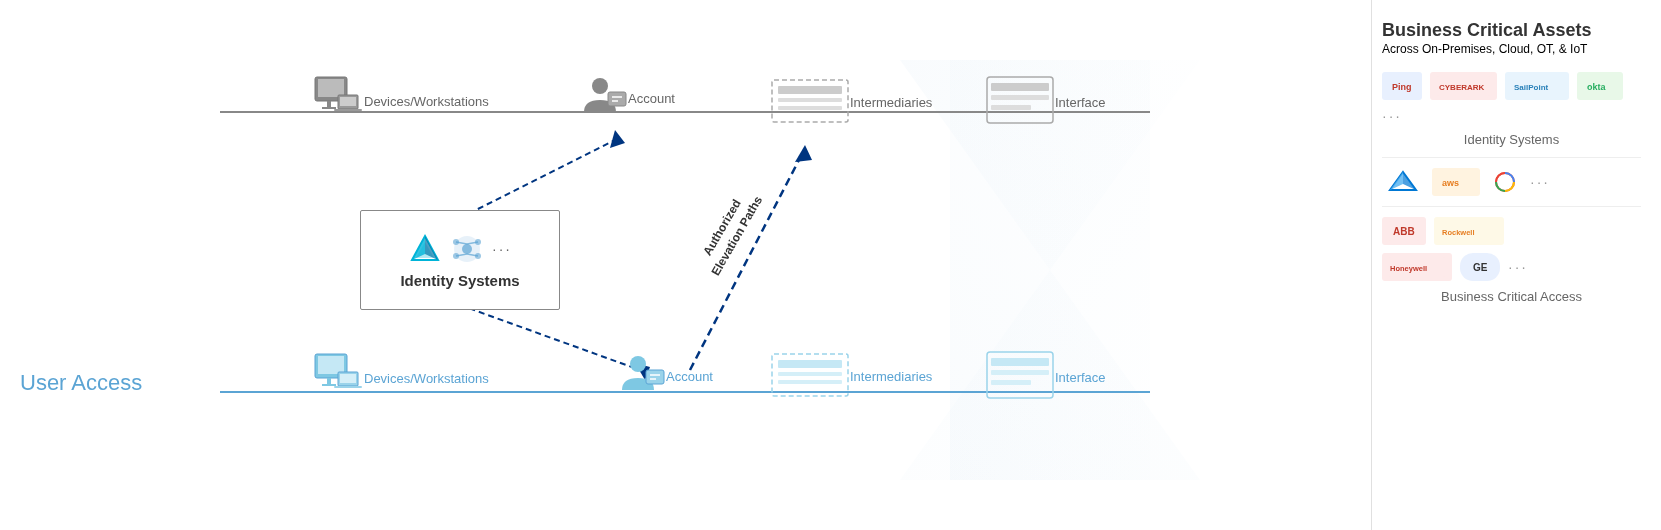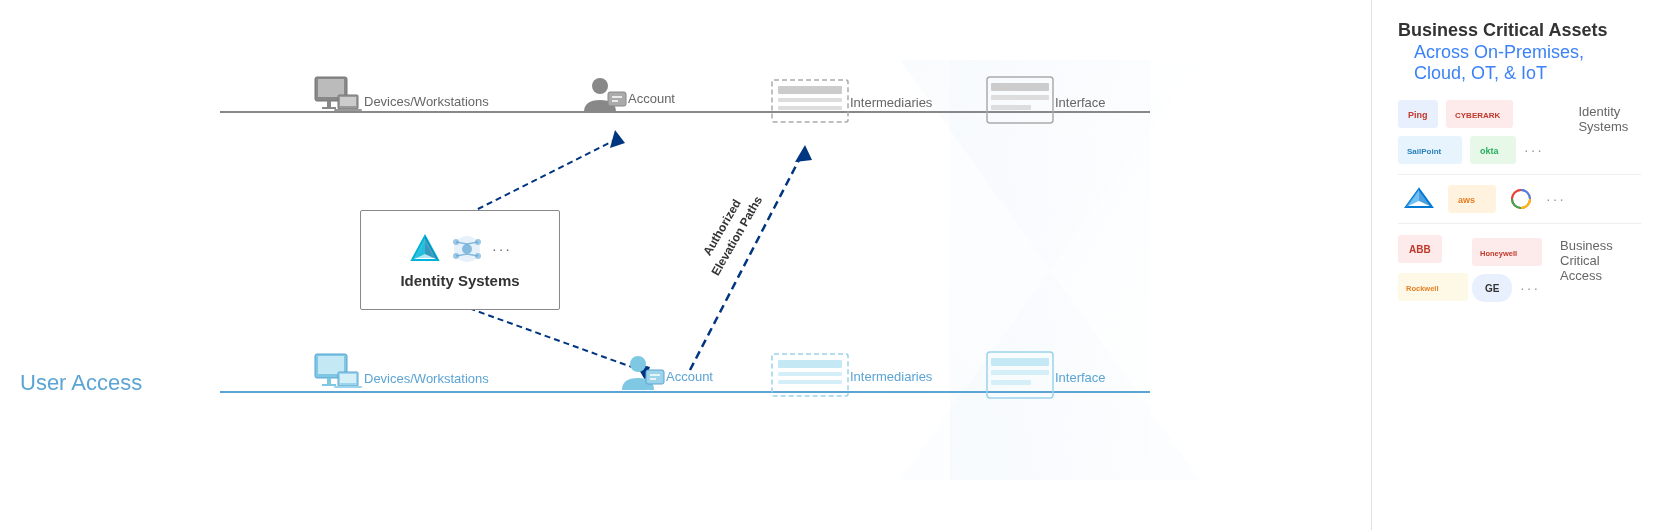--- a/index.html
+++ b/index.html
@@ -110,45 +110,46 @@
     .dots-menu {
       font-size: 14px;
       color: #666;
       letter-spacing: 2px;
     }
 
     
     .right-panel {
       width: 290px;
       min-width: 290px;
-      padding: 20px 20px 20px 26px;
+      padding: 20px 20px 20px 10px;
       display: flex;
       flex-direction: column;
       gap: 10px;
       border-left: 1px solid #e0e0e0;
     }
 
     .right-panel-title {
       font-size: 18px;
       font-weight: 600;
       color: #333;
       line-height: 1.2;
     }
     .right-panel-subtitle {
-      font-size: 18px;
-      color: #3b82f6;
+      font-size: 12px;
+      color: #000000;
       margin-bottom: 6px;
-      margin-left: 16px;
     }
 
     .asset-group {
       display: flex;
+      flex-direction: column;
       gap: 4px;
       padding-bottom: 10px;
       border-bottom: 1px solid #eee;
+      text-align: center;
     }
     .asset-group:last-child {
       border-bottom: none;
     }
 
     .asset-logos {
       display: flex;
       align-items: center;
       gap: 8px;
       flex-wrap: wrap;

